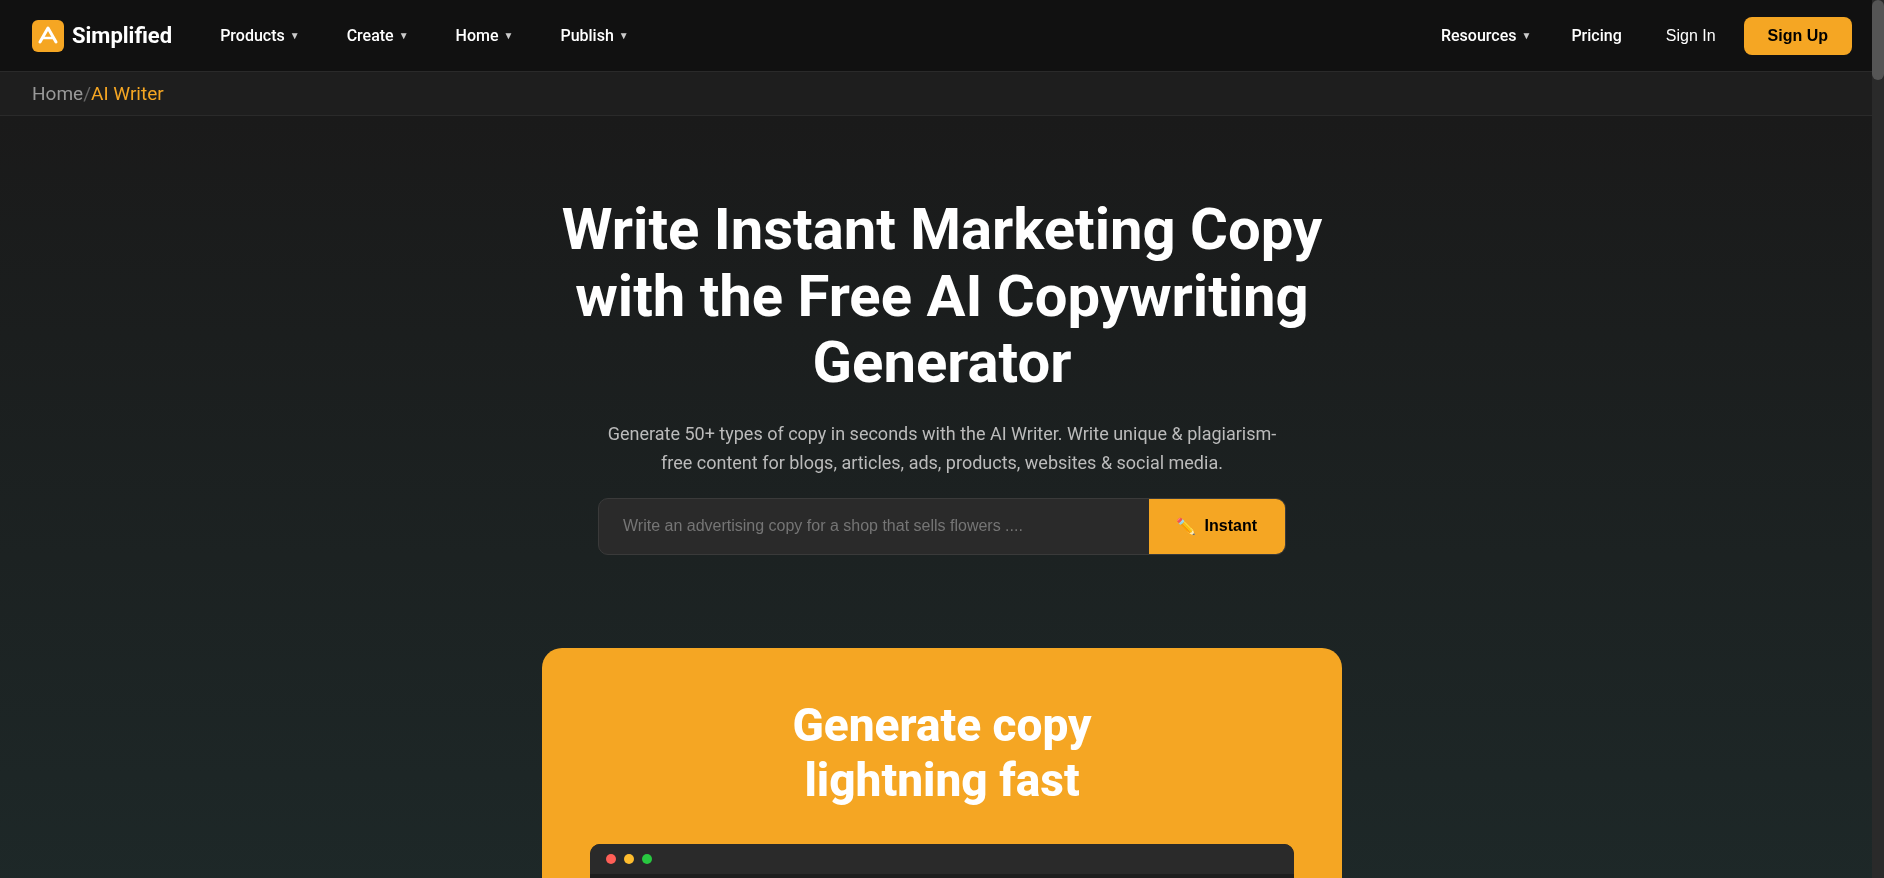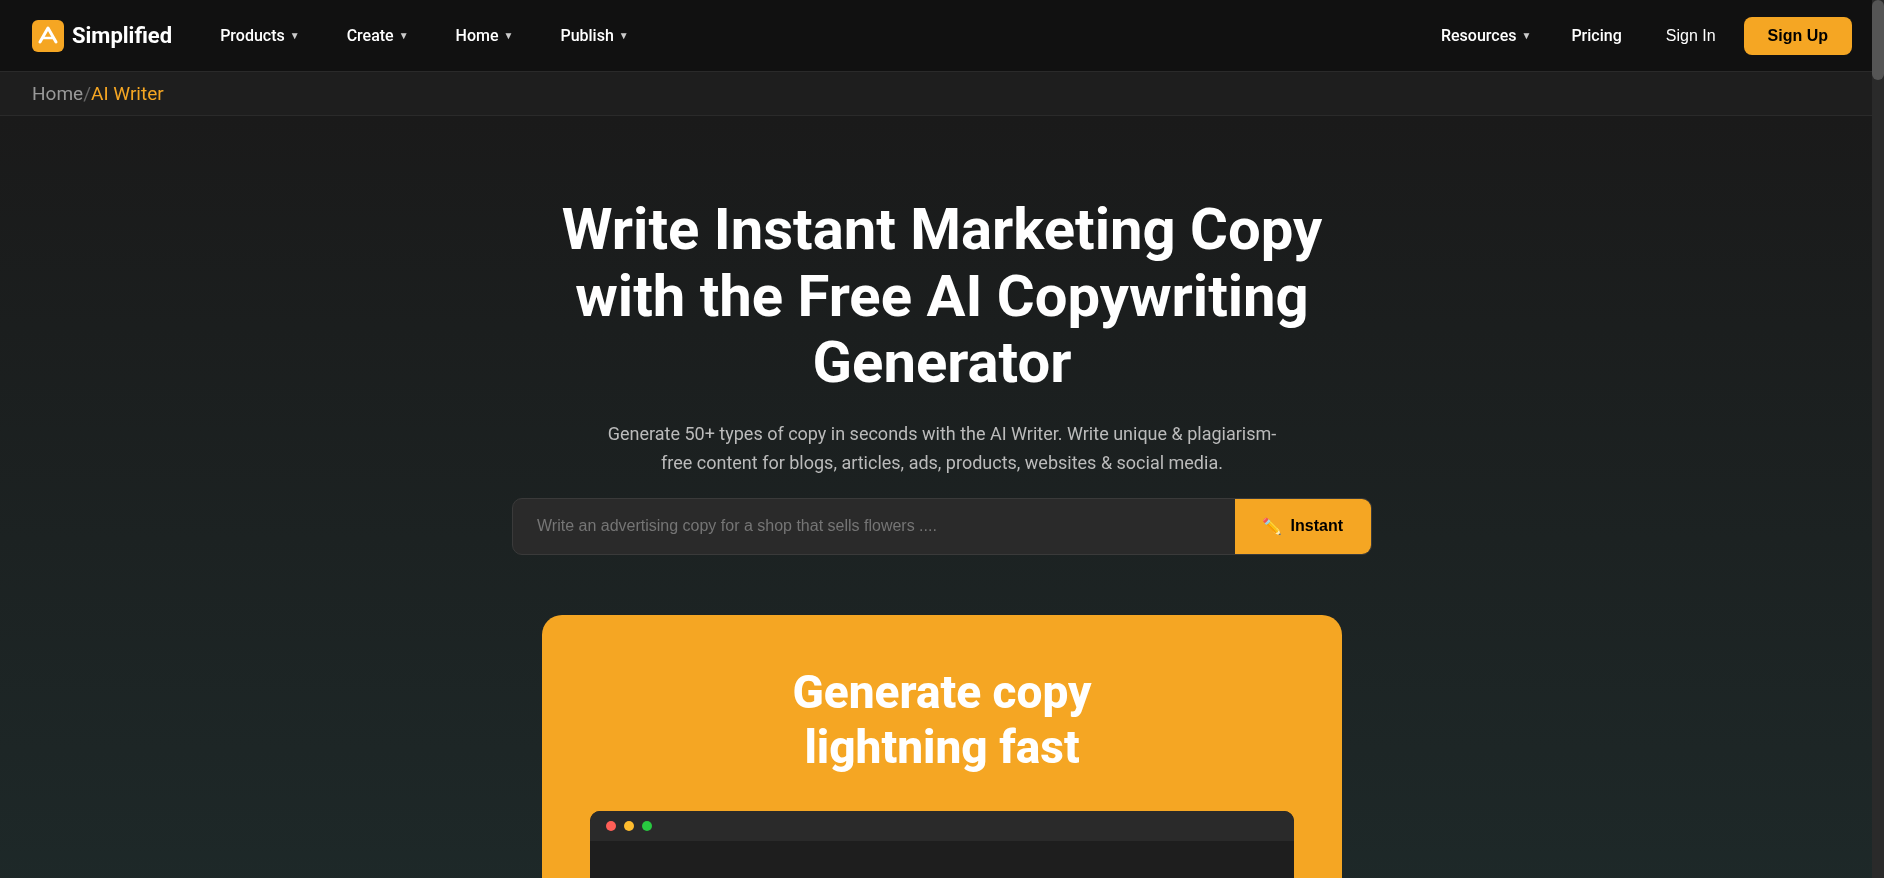--- a/index.html
+++ b/index.html
@@ -140,26 +140,26 @@
       color: #bbb;
       max-width: 680px;
       line-height: 1.6;
       margin-bottom: 20px;
     }
 
     
     .search-bar {
       display: flex;
       align-items: center;
-      width: 860px;
+      width: 688px;
       background: #2a2a2a;
       border: 1px solid #3a3a3a;
       border-radius: 10px;
       overflow: hidden;
-      margin-bottom: 60px;
+      margin-bottom: 93px;
     }
     .search-input {
       flex: 1;
       background: transparent;
       border: none;
       outline: none;
       color: #999;
       font-size: 16px;
       padding: 18px 24px;
     }

